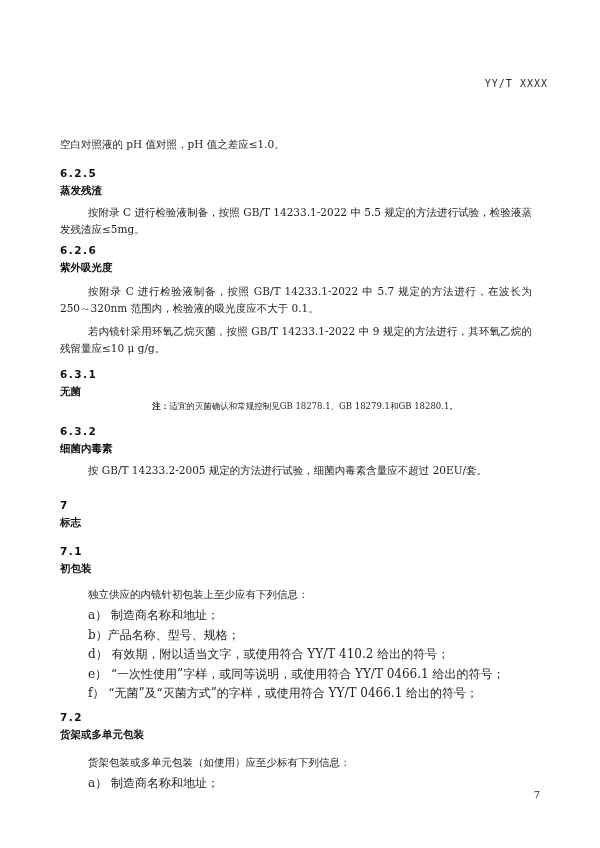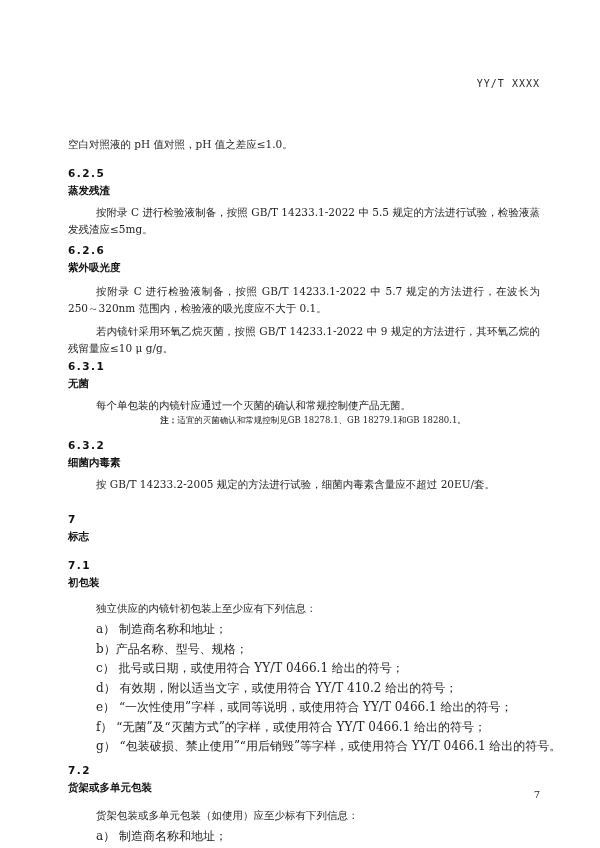--- a/index.html
+++ b/index.html
@@ -12,29 +12,29 @@
     width: 600px;
     height: 848px;
     background: #ffffff;
     overflow: hidden;
     font-family: "DejaVu Serif", "Liberation Serif", serif;
     color: #1f1f1f;
   }
   .doc-code {
     position: absolute;
     top: 78px;
-    right: 60px;
+    right: 52px;
     font-family: "DejaVu Sans Mono", "Liberation Mono", monospace;
     font-size: 10px;
     letter-spacing: 1px;
     color: #2a2a2a;
   }
   .content {
     position: absolute;
-    left: 68px;
+    left: 60px;
     top: 136px;
     width: 472px;
   }
   .para {
     margin: 0;
     font-size: 10.5px;
     line-height: 17px;
     text-align: justify;
     text-indent: 28px;
     color: #1f1f1f;
@@ -103,25 +103,24 @@
 
     <h3 class="heading" style="margin-top:4px">
       <span class="h-num">6.2.6</span>
       <span class="h-title">紫外吸光度</span>
     </h3>
     <p class="para" style="margin-top:7px">按附录 C 进行检验液制备，按照 GB/T 14233.1-2022 中 5.7 规定的方法进行，在波长为 250～320nm 范围内，检验液的吸光度应不大于 0.1。</p>
 
     <p class="para" style="margin-top:6px">若内镜针采用环氧乙烷灭菌，按照 GB/T 14233.1-2022 中 9 规定的方法进行，其环氧乙烷的残留量应≤10 μ g/g。</p>
 
 
-    <h3 class="heading" style="margin-top:1px">
+    <h3 class="heading" style="margin-top:9px">
       <span class="h-num">6.3.1</span>
       <span class="h-title">无菌</span>
     </h3>
-    <p class="para" style="margin-top:5px">每个单包装的内镜针应通过一个灭菌的确认和常规控制使产品无菌。</p>
     <p class="note">
       <span class="note-label">注：</span><span>适宜的灭菌确认和常规控制见GB 18278.1、GB 18279.1和GB 18280.1。</span>
     </p>
 
     <h3 class="heading" style="margin-top:10px">
       <span class="h-num">6.3.2</span>
       <span class="h-title">细菌内毒素</span>
     </h3>
     <p class="para" style="margin-top:5px">按 GB/T 14233.2-2005 规定的方法进行试验，细菌内毒素含量应不超过 20EU/套。</p>
 
@@ -132,25 +131,23 @@
 
     <h3 class="heading" style="margin-top:12px">
       <span class="h-num">7.1</span>
       <span class="h-title">初包装</span>
     </h3>
     <p class="para" style="margin-top:9px">独立供应的内镜针初包装上至少应有下列信息：</p>
 
     <div class="list" style="margin-top:3px">
       <div class="list-item">a）  制造商名称和地址；</div>
       <div class="list-item">b）产品名称、型号、规格；</div>
-      <div class="list-item">c）  批号或日期，或使用符合 YY/T 0466.1 给出的符号；</div>
       <div class="list-item">d）  有效期，附以适当文字，或使用符合 YY/T 410.2 给出的符号；</div>
       <div class="list-item">e） “一次性使用”字样，或同等说明，或使用符合 YY/T 0466.1 给出的符号；</div>
       <div class="list-item">f） “无菌”及“灭菌方式”的字样，或使用符合 YY/T 0466.1 给出的符号；</div>
-      <div class="list-item">g） “包装破损、禁止使用”“用后销毁”等字样，或使用符合 YY/T 0466.1 给出的符号。</div>
     </div>
 
     <h3 class="heading" style="margin-top:5px">
       <span class="h-num">7.2</span>
       <span class="h-title">货架或多单元包装</span>
     </h3>
     <p class="para" style="margin-top:11px">货架包装或多单元包装（如使用）应至少标有下列信息：</p>
 
     <div class="list" style="margin-top:3px">
       <div class="list-item">a）  制造商名称和地址；</div>

